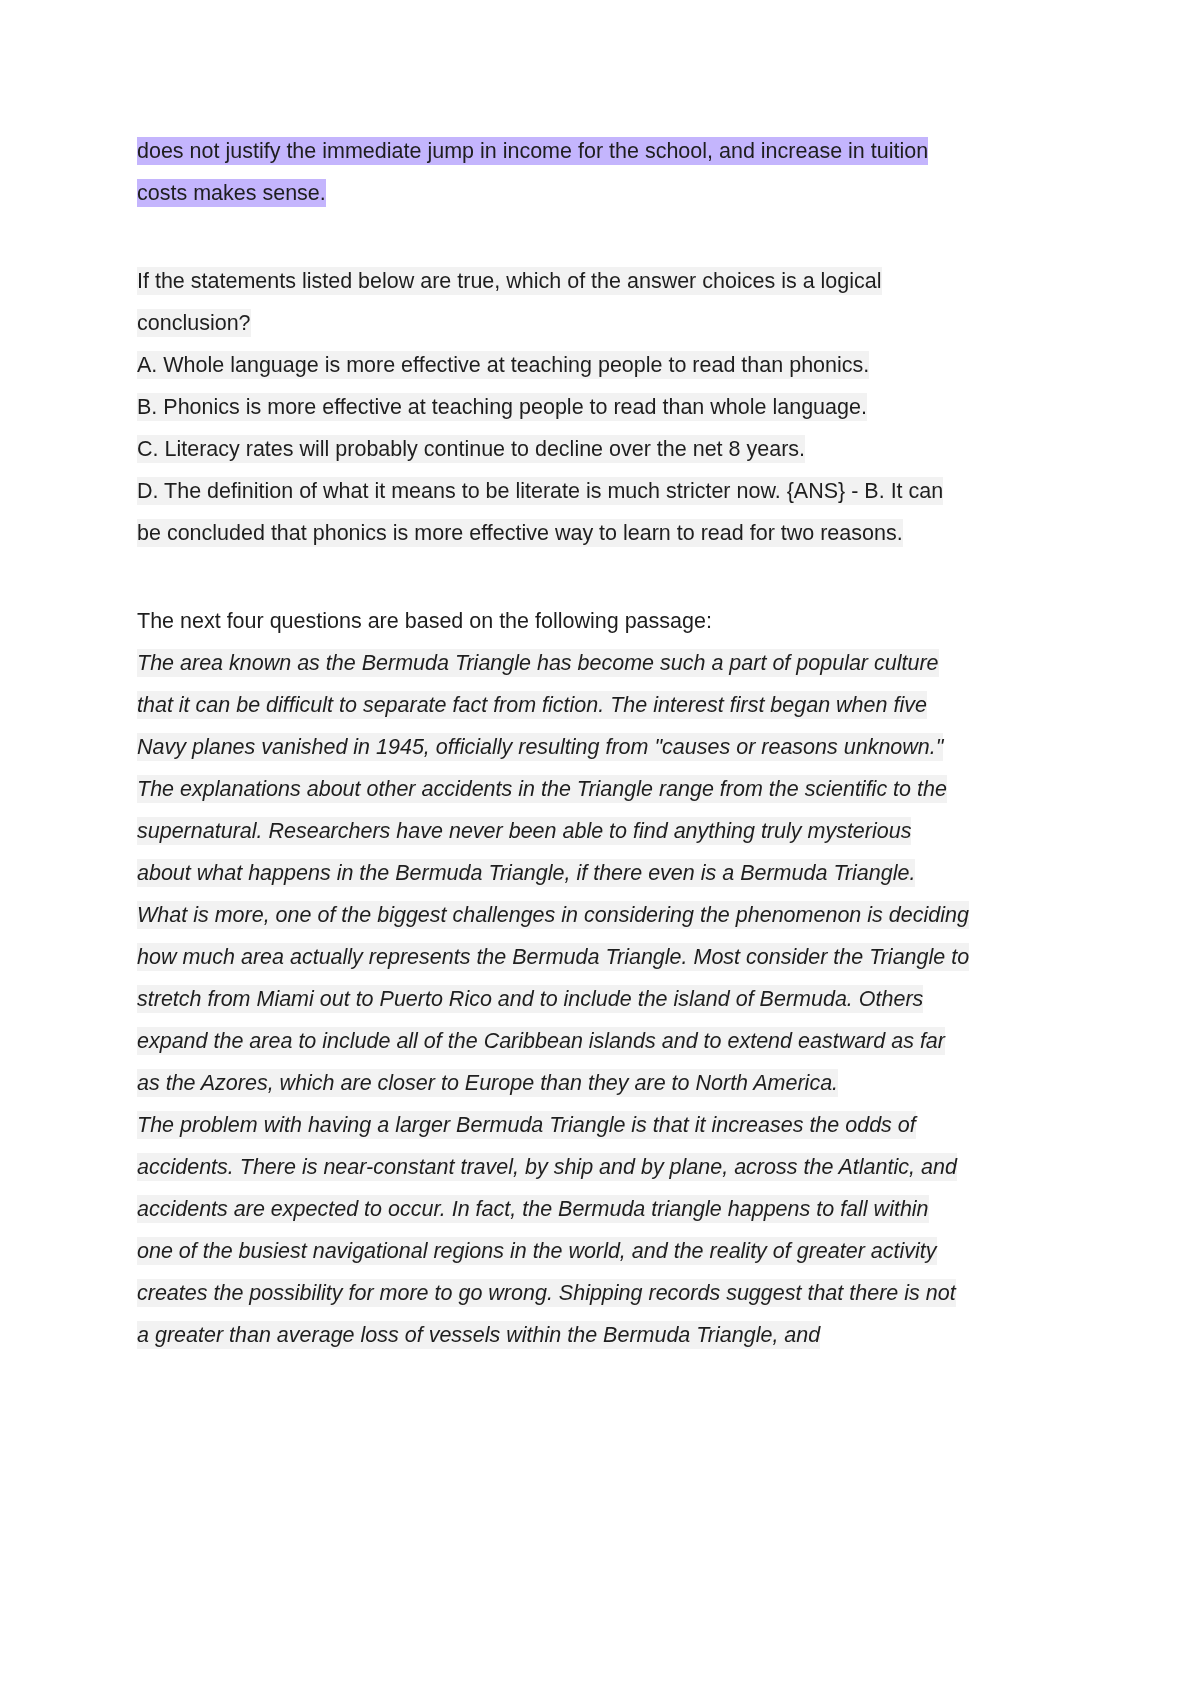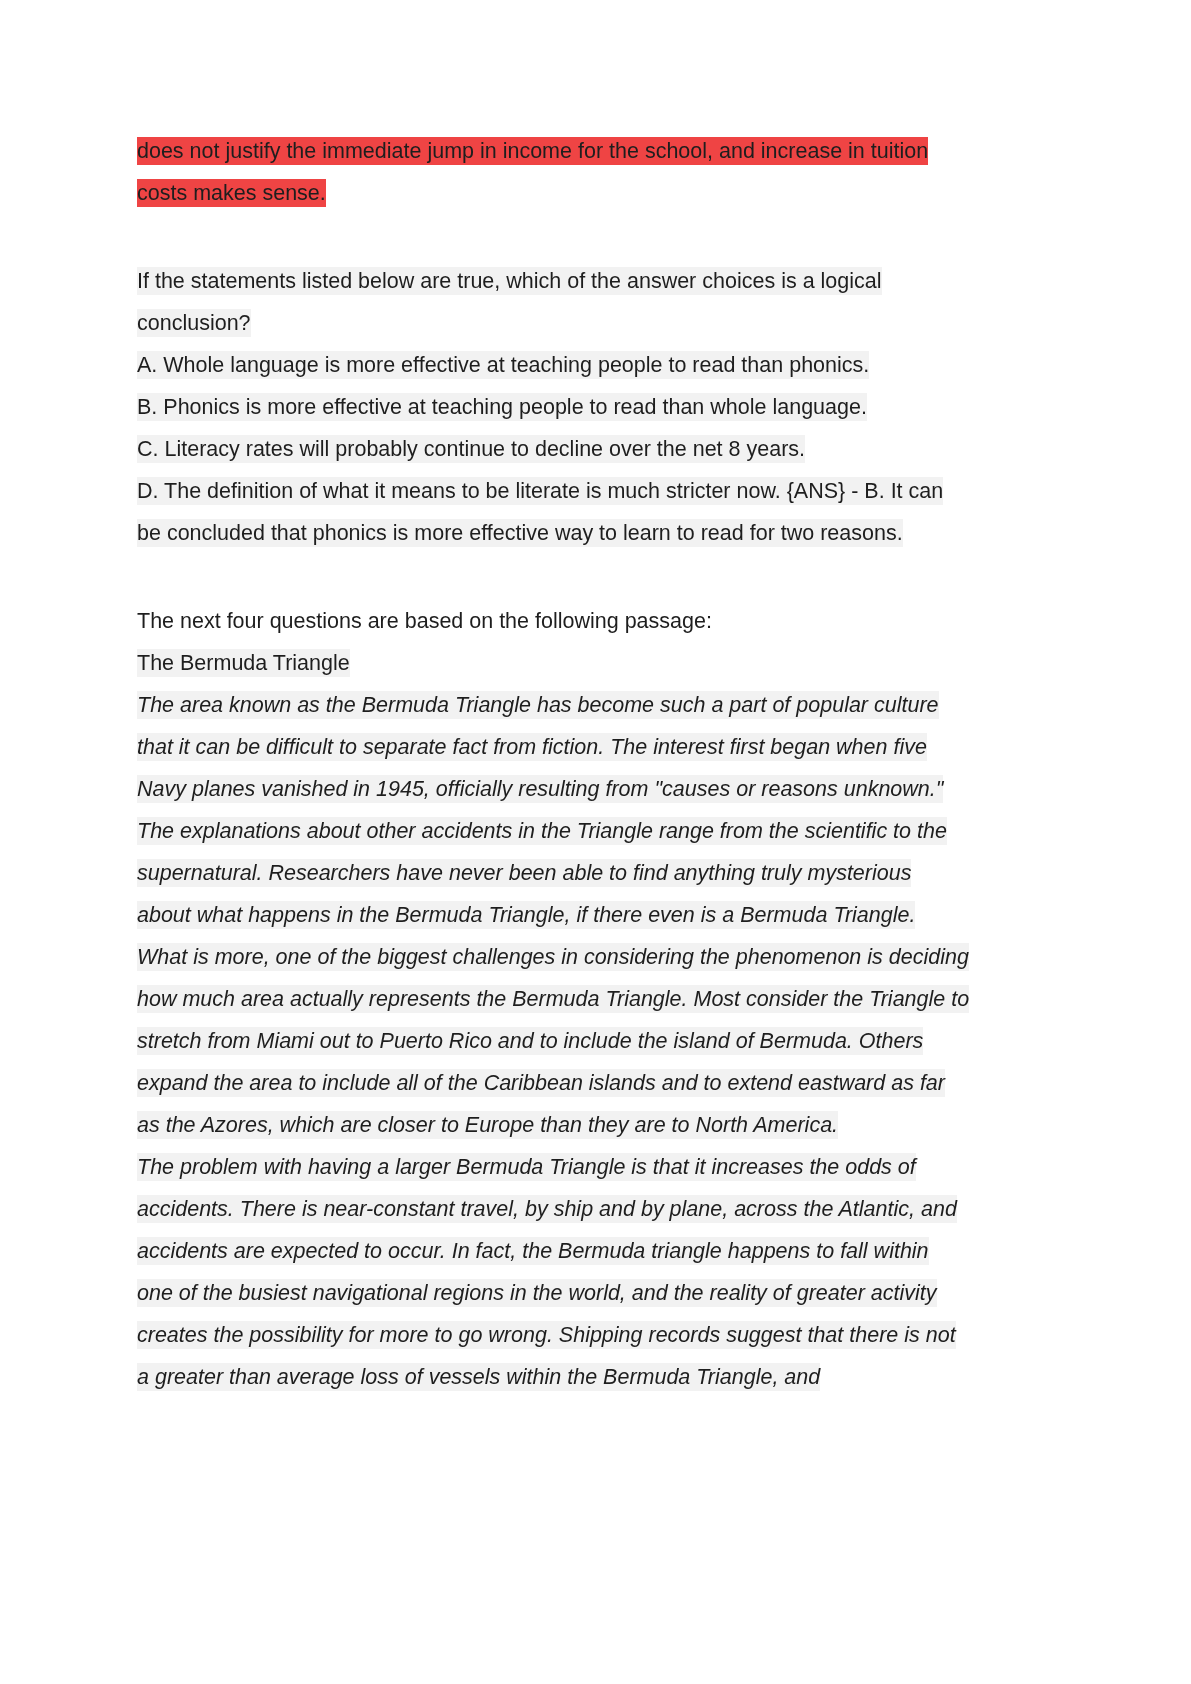--- a/index.html
+++ b/index.html
@@ -22,21 +22,21 @@
     margin: 0;
     font-size: 21.5px;
     line-height: 42px;
     text-align: left;
   }
   .t {
     padding: 2px 0;
     -webkit-box-decoration-break: clone;
     box-decoration-break: clone;
   }
-  .hl { background: #ef4444; }          
+  .hl { background: #c4b5fd; }          
   .sh { background: #f2f2f2; }          
   .italic { font-style: italic; }
   .bold { font-weight: 400; }
   .gap { height: 46px; }
 </style>
 </head>
 <body>
 
 <div class="page">
 
@@ -52,19 +52,18 @@
   <p><span class="t sh">B. Phonics is more effective at teaching people to read than whole language.</span></p>
 
   <p><span class="t sh">C. Literacy rates will probably continue to decline over the net 8 years.</span></p>
 
   <p><span class="t sh">D. The definition of what it means to be literate is much stricter now. {ANS} - B. It can be concluded that phonics is more effective way to learn to read for two reasons.</span></p>
 
   <div class="gap"></div>
 
   <p class="bold"><span class="t">The next four questions are based on the following passage:</span></p>
 
-  <p><span class="t sh">The Bermuda Triangle</span></p>
 
   <p class="italic"><span class="t sh">The area known as the Bermuda Triangle has become such a part of popular culture that it can be difficult to separate fact from fiction. The interest first began when five Navy planes vanished in 1945, officially resulting from "causes or reasons unknown." The explanations about other accidents in the Triangle range from the scientific to the supernatural. Researchers have never been able to find anything truly mysterious about what happens in the Bermuda Triangle, if there even is a Bermuda Triangle. What is more, one of the biggest challenges in considering the phenomenon is deciding how much area actually represents the Bermuda Triangle. Most consider the Triangle to stretch from Miami out to Puerto Rico and to include the island of Bermuda. Others expand the area to include all of the Caribbean islands and to extend eastward as far as the Azores, which are closer to Europe than they are to North America.</span></p>
 
   <p class="italic"><span class="t sh">The problem with having a larger Bermuda Triangle is that it increases the odds of accidents. There is near-constant travel, by ship and by plane, across the Atlantic, and accidents are expected to occur. In fact, the Bermuda triangle happens to fall within one of the busiest navigational regions in the world, and the reality of greater activity creates the possibility for more to go wrong. Shipping records suggest that there is not a greater than average loss of vessels within the Bermuda Triangle, and</span></p>
 
 </div>
 
 </body></html>

